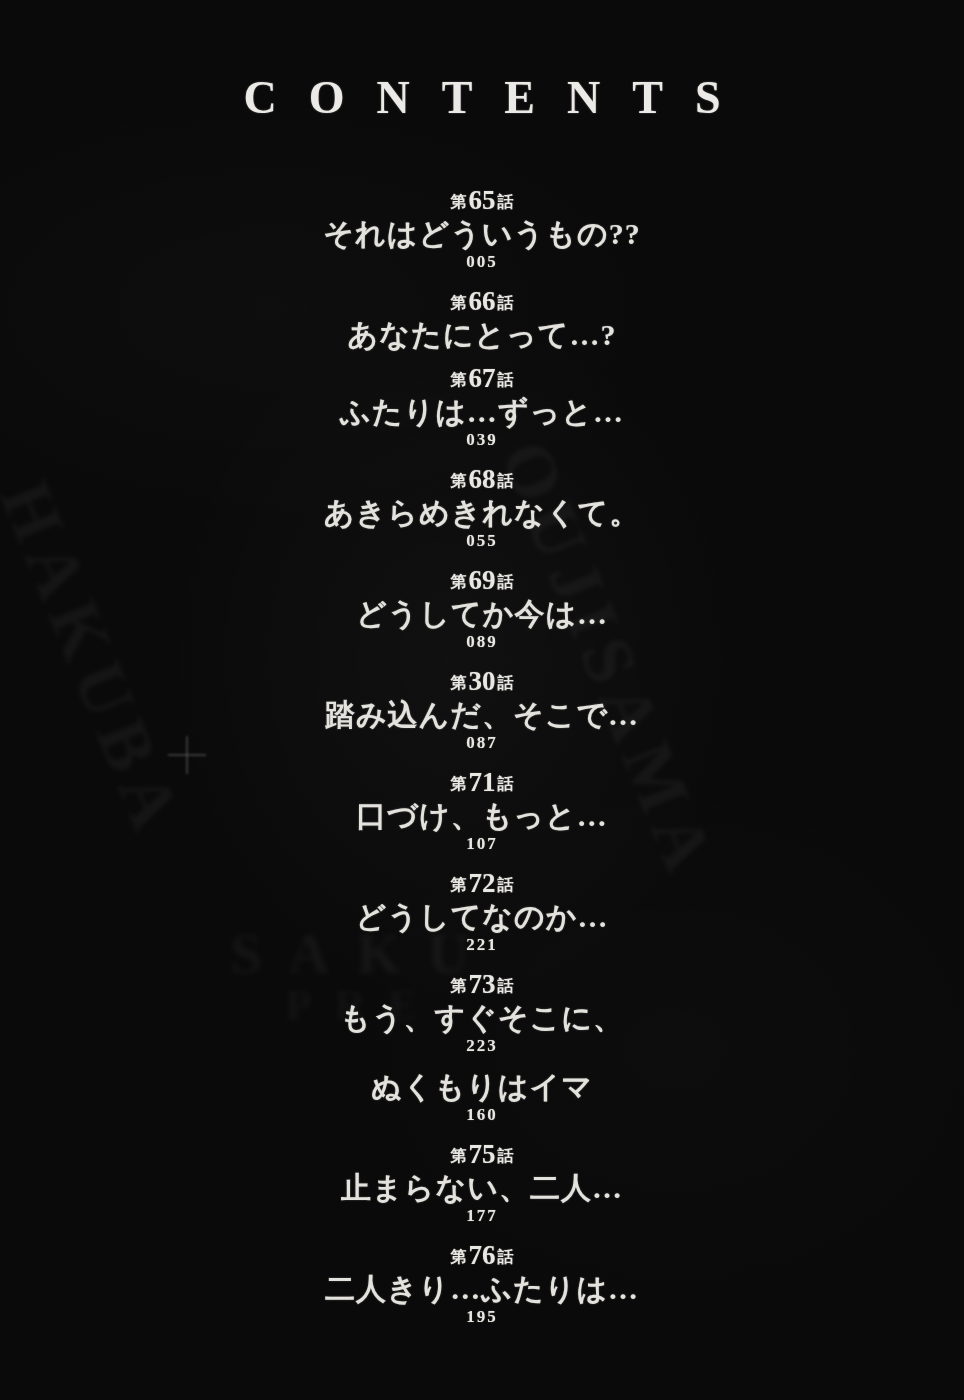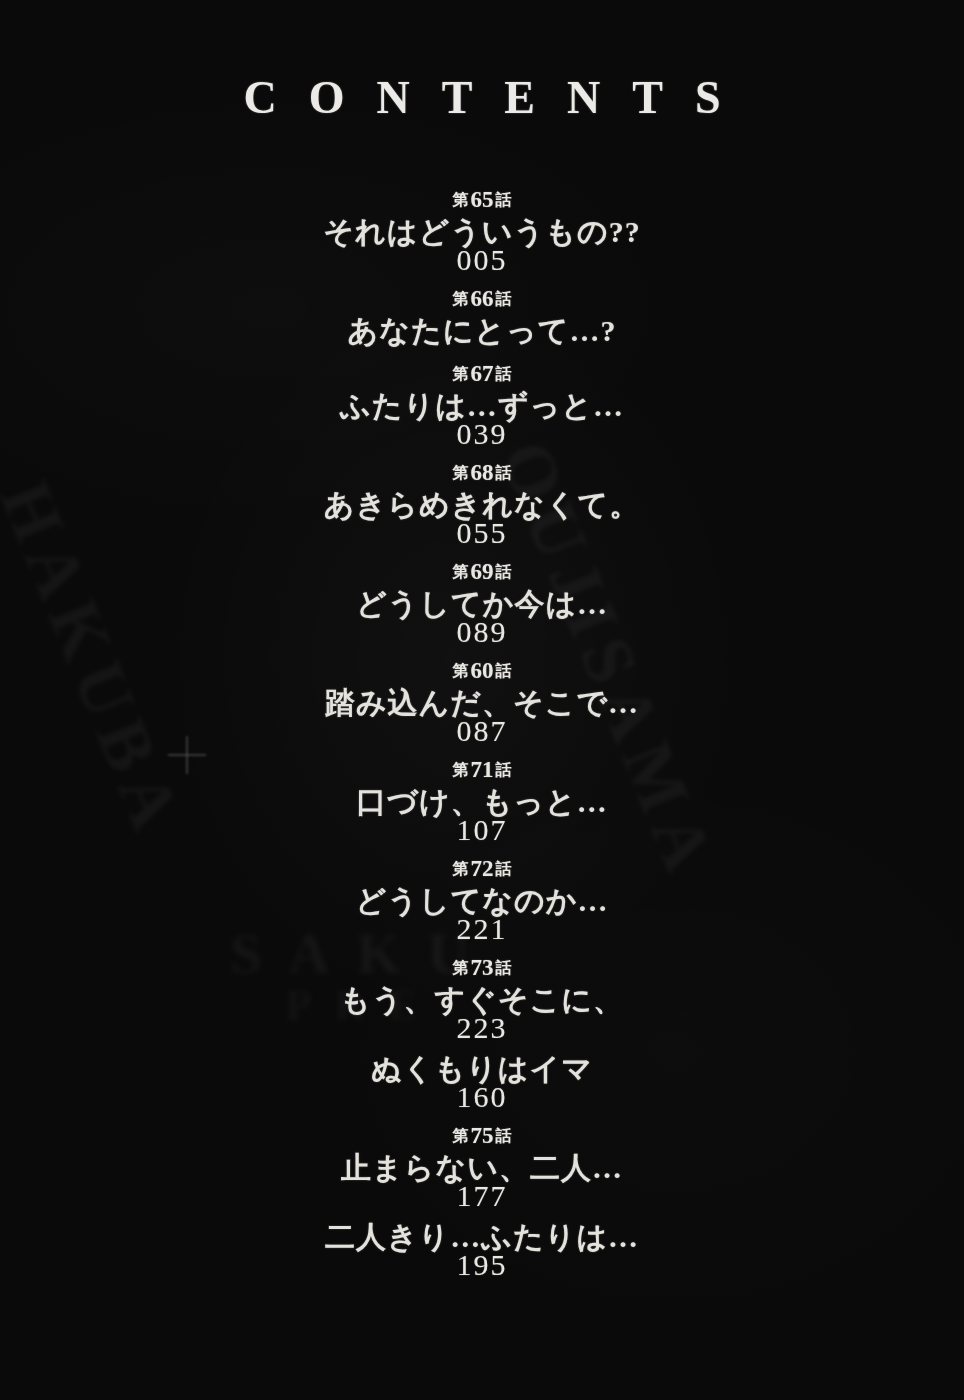--- a/index.html
+++ b/index.html
@@ -64,35 +64,35 @@
     line-height: 28px;
     font-weight: bold;
     color: #e9e7e2;
     text-shadow: 0 0 1.5px rgba(255,255,255,0.35);
   }
   .chapter-line .small {
     font-size: 16px;
     vertical-align: 2px;
   }
   .chapter-line .num {
-    font-size: 23px;
+    font-size: 27px;
     padding: 0 2px;
   }
   .entry-title {
     font-size: 30px;
     line-height: 32px;
     font-weight: bold;
     letter-spacing: 1px;
     color: #e4e2dd;
     text-shadow: 0 0 2px rgba(255,255,255,0.3);
   }
   .entry-page {
-    font-size: 30px;
+    font-size: 17px;
     line-height: 24px;
-    font-weight: normal;
+    font-weight: bold;
     letter-spacing: 2px;
     color: #e9e7e2;
     text-shadow: 0 0 1.5px rgba(255,255,255,0.3);
   }
 </style>
 </head>
 <body>
 
 <div id="page">
 
@@ -129,21 +129,21 @@
       <div class="entry-page">055</div>
     </div>
 
     <div class="entry">
       <div class="chapter-line"><span class="small">第</span><span class="num">69</span><span class="small">話</span></div>
       <div class="entry-title">どうしてか今は…</div>
       <div class="entry-page">089</div>
     </div>
 
     <div class="entry">
-      <div class="chapter-line"><span class="small">第</span><span class="num">60</span><span class="small">話</span></div>
+      <div class="chapter-line"><span class="small">第</span><span class="num">30</span><span class="small">話</span></div>
       <div class="entry-title">踏み込んだ、そこで…</div>
       <div class="entry-page">087</div>
     </div>
 
     <div class="entry">
       <div class="chapter-line"><span class="small">第</span><span class="num">71</span><span class="small">話</span></div>
       <div class="entry-title">口づけ、もっと…</div>
       <div class="entry-page">107</div>
     </div>
 
@@ -164,18 +164,19 @@
       <div class="entry-page">160</div>
     </div>
 
     <div class="entry">
       <div class="chapter-line"><span class="small">第</span><span class="num">75</span><span class="small">話</span></div>
       <div class="entry-title">止まらない、二人…</div>
       <div class="entry-page">177</div>
     </div>
 
     <div class="entry">
+      <div class="chapter-line"><span class="small">第</span><span class="num">76</span><span class="small">話</span></div>
       <div class="entry-title">二人きり…ふたりは…</div>
       <div class="entry-page">195</div>
     </div>
 
   </div>
 </div>
 
 </body></html>

